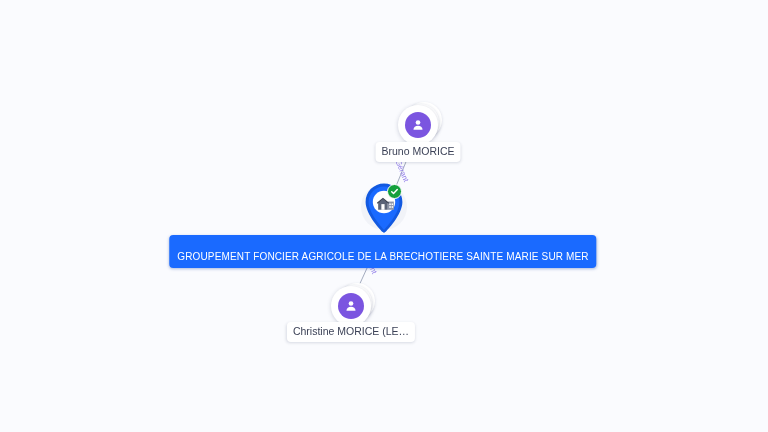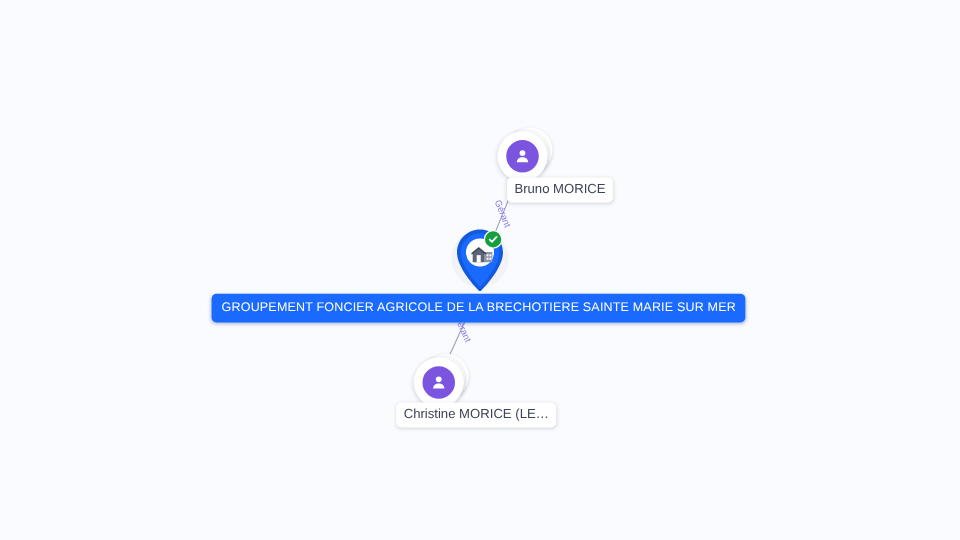--- a/index.html
+++ b/index.html
@@ -127,32 +127,31 @@
     position: absolute;
     transform: translateX(-50%);
     background: #ffffff;
     color: #3c4257;
     font-size: 10.5px;
     line-height: 1;
     padding: 4px 6px 5px 6px;
     border-radius: 4px;
     white-space: nowrap;
     box-shadow: 0 1px 3px rgba(40,50,90,0.16);
-    margin-left: 30px;
   }
 
   .company-label {
     position: absolute;
     transform: translateX(-50%);
     background: #1a6aff;
     color: #ffffff;
     font-size: 10px;
     letter-spacing: 0.15px;
     line-height: 1;
-    padding: 7px 8px 6px 8px;
+    padding: 17px 8px 6px 8px;
     border-radius: 4px;
     white-space: nowrap;
     box-shadow: 0 1px 3px rgba(20,60,160,0.35);
   }
 
   .edge-label {
     position: absolute;
     color: #8e79e8;
     font-size: 7.5px;
     line-height: 1;

